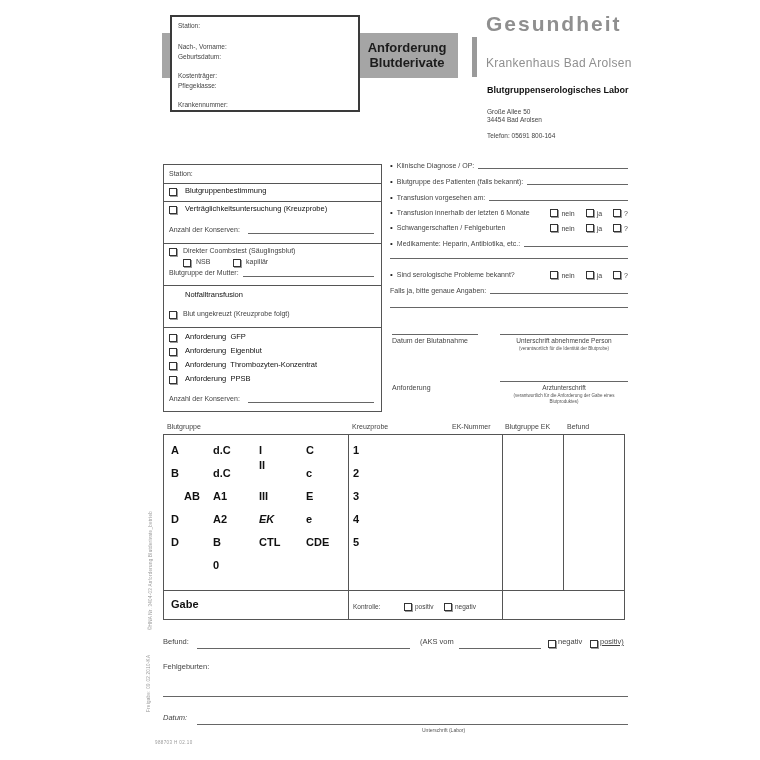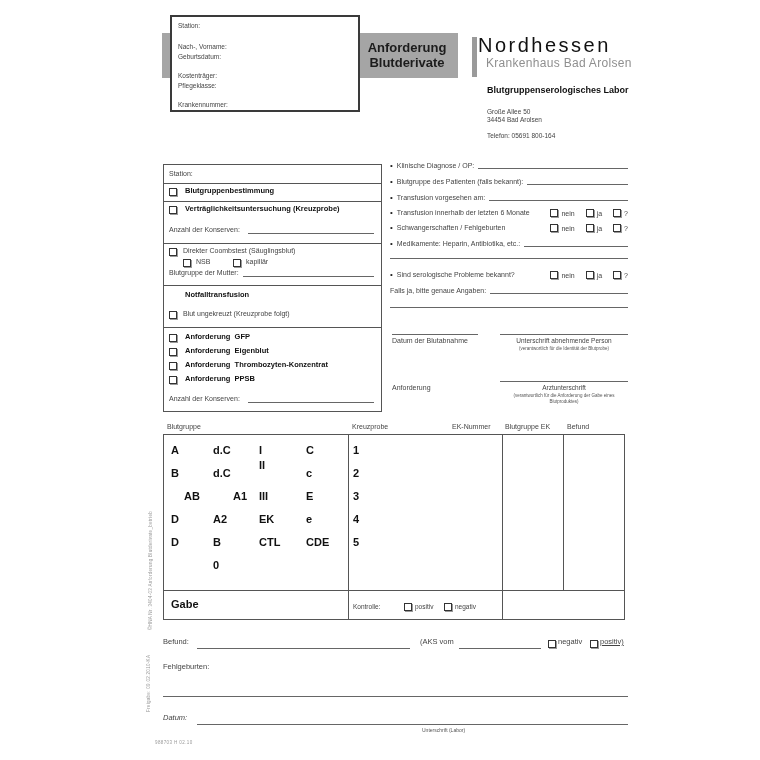--- a/index.html
+++ b/index.html
@@ -2,21 +2,21 @@
 <html><head>
 <meta charset="utf-8">
 <style>
   html,body{margin:0;padding:0;background:#fff;}
   #page{position:relative;width:760px;height:760px;background:#ffffff;
         font-family:"Liberation Sans", sans-serif;color:#333;overflow:hidden;}
   .abs{position:absolute;}
   .t{position:absolute;font-size:7px;color:#444;white-space:nowrap;line-height:1.1;}
   .t65{font-size:6.5px;}
   .t75{font-size:7.5px;}
-  .tb{font-weight:bold;color:#111;}
+  .tb{font-weight:normal;color:#111;}
   .pre{white-space:pre;}
   .ln{position:absolute;border-bottom:1px solid #666;height:1px;}
   .hdiv{position:absolute;left:0;width:100%;border-top:1px solid #555;height:0;}
   .vdiv{position:absolute;top:0;border-left:1px solid #555;width:0;}
   .cb{position:absolute;width:6px;height:6px;border:1px solid #333;background:#fff;
       box-shadow:1px 1px 0 #9a9a9a;}
   .cbi{display:inline-block;position:static;width:6px;height:6px;border:1px solid #333;
        background:#fff;box-shadow:1px 1px 0 #9a9a9a;flex:none;}
   .box{position:absolute;border:1px solid #555;background:#fff;}
   .cell{position:absolute;font-size:11px;font-weight:bold;color:#111;white-space:nowrap;}
@@ -45,21 +45,21 @@
   <div class="abs" style="left:170px;top:15px;width:186px;height:93px;background:#fff;border:2px solid #3a3a3a;">
     <div class="t t65" style="left:6px;top:5px;">Station:</div>
     <div class="t t65" style="left:6px;top:26px;">Nach-, Vorname:</div>
     <div class="t t65" style="left:6px;top:36px;">Geburtsdatum:</div>
     <div class="t t65" style="left:6px;top:55px;">Kostenträger:</div>
     <div class="t t65" style="left:6px;top:65px;">Pflegeklasse:</div>
     <div class="t t65" style="left:6px;top:84px;">Krankennummer:</div>
   </div>
 
   <div class="abs" style="left:472px;top:37px;width:5px;height:40px;background:#9a9a9a;"></div>
-  <div class="t" style="left:478px;top:34px;font-size:20px;color:#111;letter-spacing:2.5px;">Nordhessen</div>
+  <div class="t" style="left:486px;top:12px;font-size:21px;font-weight:bold;color:#8f8f8f;letter-spacing:2px;">Gesundheit</div>
   <div class="t" style="left:486px;top:57px;font-size:12px;color:#8f8f8f;letter-spacing:0.3px;">Krankenhaus Bad Arolsen</div>
   <div class="t" style="left:487px;top:86px;font-size:9px;font-weight:bold;color:#111;">Blutgruppenserologisches Labor</div>
   <div class="t t65" style="left:487px;top:108px;">Große Allee 50</div>
   <div class="t t65" style="left:487px;top:116px;">34454 Bad Arolsen</div>
   <div class="t t65" style="left:487px;top:132px;">Telefon: 05691 800-164</div>
 
   <div class="box" style="left:163px;top:164px;width:217px;height:246px;">
     <div class="hdiv" style="top:18px;"></div>
     <div class="hdiv" style="top:36px;"></div>
     <div class="hdiv" style="top:78px;"></div>
@@ -209,26 +209,26 @@
 
     <div class="cell" style="left:7px;top:9px;">A</div>
     <div class="cell" style="left:49px;top:9px;">d.C</div>
     <div class="cell" style="left:95px;top:9px;">I</div>
     <div class="cell" style="left:142px;top:9px;">C</div>
     <div class="cell" style="left:7px;top:32px;">B</div>
     <div class="cell" style="left:49px;top:32px;">d.C</div>
     <div class="cell" style="left:95px;top:24px;">II</div>
     <div class="cell" style="left:142px;top:32px;">c</div>
     <div class="cell" style="left:20px;top:55px;">AB</div>
-    <div class="cell" style="left:49px;top:55px;margin-left:20px;">A1</div>
+    <div class="cell" style="left:49px;top:55px;">A1</div>
     <div class="cell" style="left:95px;top:55px;">III</div>
     <div class="cell" style="left:142px;top:55px;">E</div>
     <div class="cell" style="left:7px;top:78px;">D</div>
     <div class="cell" style="left:49px;top:78px;">A2</div>
-    <div class="cell" style="left:95px;top:78px;">EK</div>
+    <div class="cell" style="left:95px;top:78px;font-style:italic;">EK</div>
     <div class="cell" style="left:142px;top:78px;">e</div>
     <div class="cell" style="left:7px;top:101px;">D</div>
     <div class="cell" style="left:49px;top:101px;">B</div>
     <div class="cell" style="left:95px;top:101px;">CTL</div>
     <div class="cell" style="left:142px;top:101px;">CDE</div>
     <div class="cell" style="left:49px;top:124px;">0</div>
 
     <div class="cell" style="left:189px;top:9px;">1</div>
     <div class="cell" style="left:189px;top:32px;">2</div>
     <div class="cell" style="left:189px;top:55px;">3</div>

